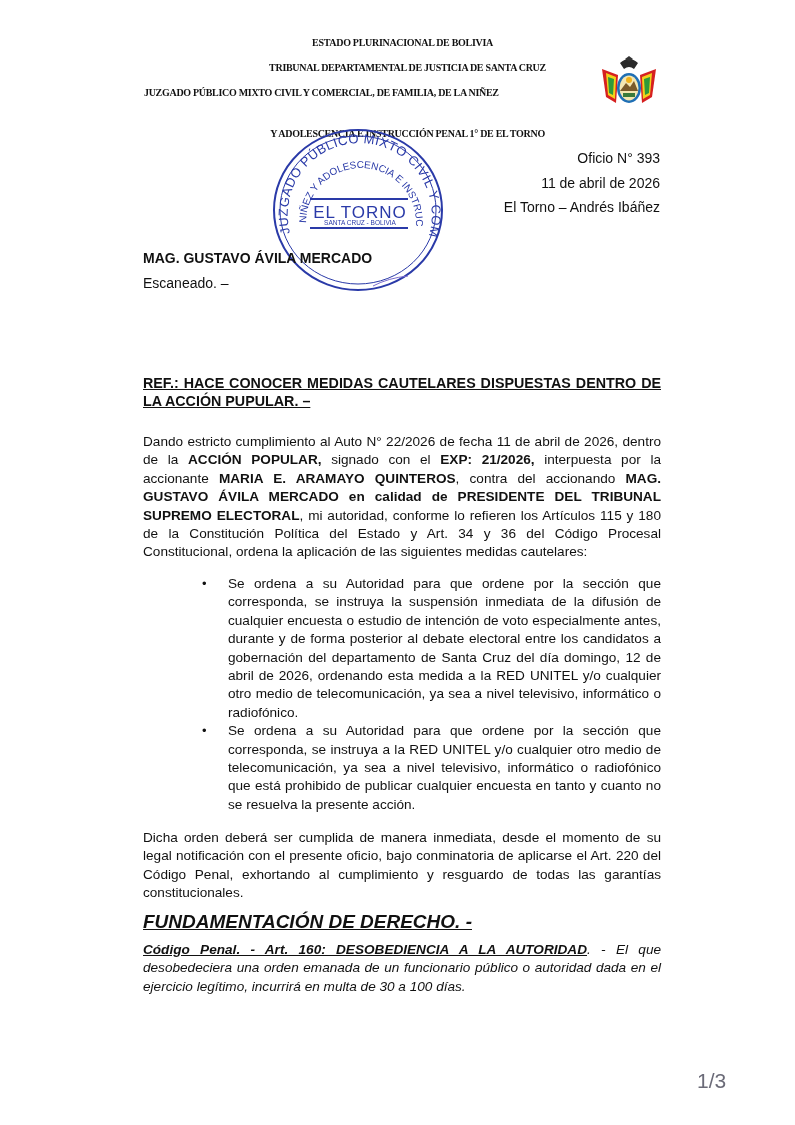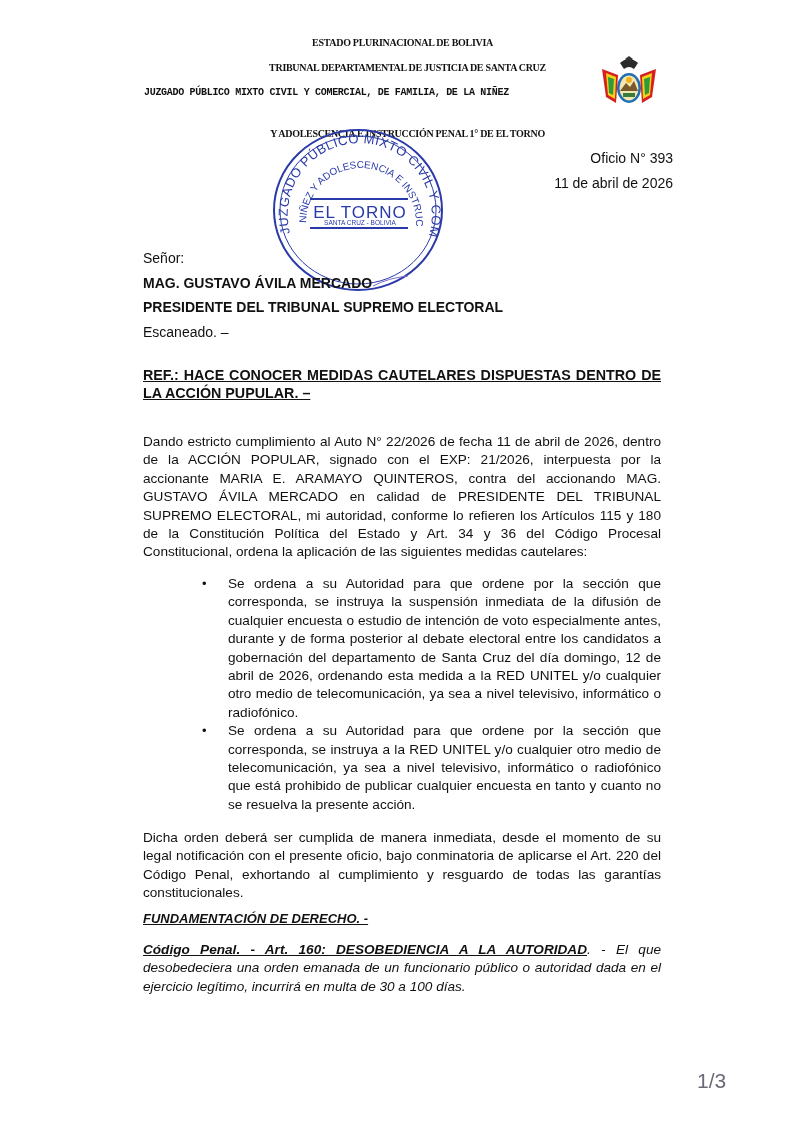--- a/index.html
+++ b/index.html
@@ -6,45 +6,45 @@
     html, body { width: 795px; height: 1125px; background: #ffffff; overflow: hidden; }
     body { position: relative; font-family: "Liberation Sans", sans-serif; color: #111; }
 
     .header-line {
       position: absolute; left: 0; width: 795px; text-align: center;
       font-family: "Liberation Serif", serif; font-weight: bold;
       font-size: 10px; letter-spacing: -0.3px; color: #111;
     }
     #h1 { top: 37px; left: 0; width: 795px; padding-left: 10px; }
     #h2 { top: 62px; padding-left: 20px; }
-    #h3 { top: 87px; left: 144px; width: 520px; text-align: left; font-family: Liberation Mono, monospace; }
+    #h3 { top: 87px; left: 144px; width: 520px; text-align: left; }
     #h4 { top: 128px; padding-left: 20px; }
 
     .coat { position: absolute; left: 598px; top: 53px; width: 62px; height: 62px; }
 
     .seal { position: absolute; left: 268px; top: 128px; width: 180px; height: 165px; }
 
-    .oficio-block { position: absolute; right: 122px; top: 146px; text-align: right; font-size: 14px; line-height: 24.5px; margin-left: 28px; }
+    .oficio-block { position: absolute; right: 135px; top: 146px; text-align: right; font-size: 14px; line-height: 24.5px; margin-left: 28px; }
 
     .addressee { position: absolute; left: 143px; top: 246px; font-size: 14px; line-height: 24.5px; }
     .addressee .bold { font-weight: bold; }
 
-    .ref { position: absolute; left: 143px; top: 366px; width: 518px; font-size: 14.3px; font-weight: bold; line-height: 18px; text-decoration: underline; text-align: justify; text-align-last: left; }
+    .ref { position: absolute; left: 143px; top: 374px; width: 518px; font-size: 14.3px; font-weight: bold; line-height: 18px; text-decoration: underline; text-align: justify; text-align-last: left; }
 
     .para { position: absolute; left: 143px; width: 518px; font-size: 13.6px; line-height: 18.4px; text-align: justify; }
     #p1 { top: 433px; }
-    #p1 b { font-weight: normal; }
+    #p1 b { font-weight: bold; }
 
     .bullets { position: absolute; left: 228px; top: 575px; width: 433px; font-size: 13.6px; line-height: 18.4px; }
     .bullet { position: relative; text-align: justify; margin-bottom: 0; }
     .bullet .dot { position: absolute; left: -26px; top: 0; font-size: 13px; }
 
     #p2 { top: 829px; }
 
-    .fund-title { position: absolute; left: 143px; top: 911px; font-size: 13px; font-weight: bold; font-style: italic; text-decoration: underline; }
+    .fund-title { position: absolute; left: 143px; top: 911px; font-size: 19px; font-weight: bold; font-style: italic; text-decoration: underline; }
 
     #p3 { top: 941px; font-style: italic; }
     #p3 .u { font-weight: bold; text-decoration: underline; }
 
     .page-num { position: absolute; left: 697px; top: 1069px; font-size: 21px; color: #6b6b78; font-family: "Liberation Sans", sans-serif; }
     .camscanner { position: absolute; left: 583px; top: 1094px; font-size: 14.3px; color: #222; margin-top: 48px; }
   </style>
 </head>
 <body>
 
@@ -91,26 +91,25 @@
     <textPath href="#sealInner">NIÑEZ Y ADOLESCENCIA E INSTRUCCIÓN PENAL</textPath>
   </text>
   <text x="92" y="90" text-anchor="middle" font-family="Liberation Sans, sans-serif" font-size="17" fill="#2a3aa8" letter-spacing="1">EL TORNO</text>
   <text x="92" y="97" text-anchor="middle" font-family="Liberation Sans, sans-serif" font-size="6.5" fill="#2a3aa8">SANTA CRUZ - BOLIVIA</text>
   <path d="M 105 158 Q 120 150 140 148" stroke="#7a6acd" stroke-width="1" fill="none"></path>
 </svg>
 
 <div class="oficio-block">
   <div>Oficio N° 393</div>
   <div>11 de abril de 2026</div>
+  <div>El Torno – Andrés Ibáñez</div>
 </div>
 
 <div class="addressee">
-  <div>Señor:</div>
   <div class="bold">MAG. GUSTAVO ÁVILA MERCADO</div>
-  <div class="bold">PRESIDENTE DEL TRIBUNAL SUPREMO ELECTORAL</div>
   <div>Escaneado. –</div>
 </div>
 
 <div class="ref">REF.: HACE CONOCER MEDIDAS CAUTELARES DISPUESTAS DENTRO DE LA ACCIÓN PUPULAR. –</div>
 
 <div id="p1" class="para"><span>Dando estricto cumplimiento al Auto N° 22/2026 de fecha 11 de abril de 2026, dentro de la </span><b>ACCIÓN POPULAR,</b><span> signado con el </span><b>EXP: 21/2026,</b><span> interpuesta por la accionante </span><b>MARIA E. ARAMAYO QUINTEROS</b><span>, contra del accionando </span><b>MAG. GUSTAVO ÁVILA MERCADO en calidad de PRESIDENTE DEL TRIBUNAL SUPREMO ELECTORAL</b><span>, mi autoridad, conforme lo refieren los Artículos 115 y 180 de la Constitución Política del Estado y Art. 34 y 36 del Código Procesal Constitucional, ordena la aplicación de las siguientes medidas cautelares:</span></div>
 
 <div class="bullets">
   <div class="bullet">
     <span class="dot">•</span>

